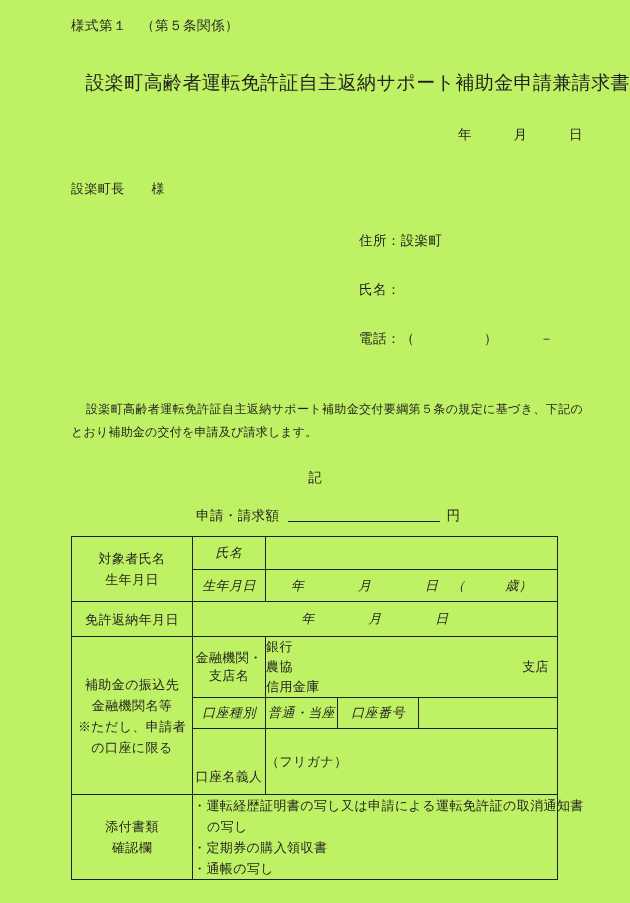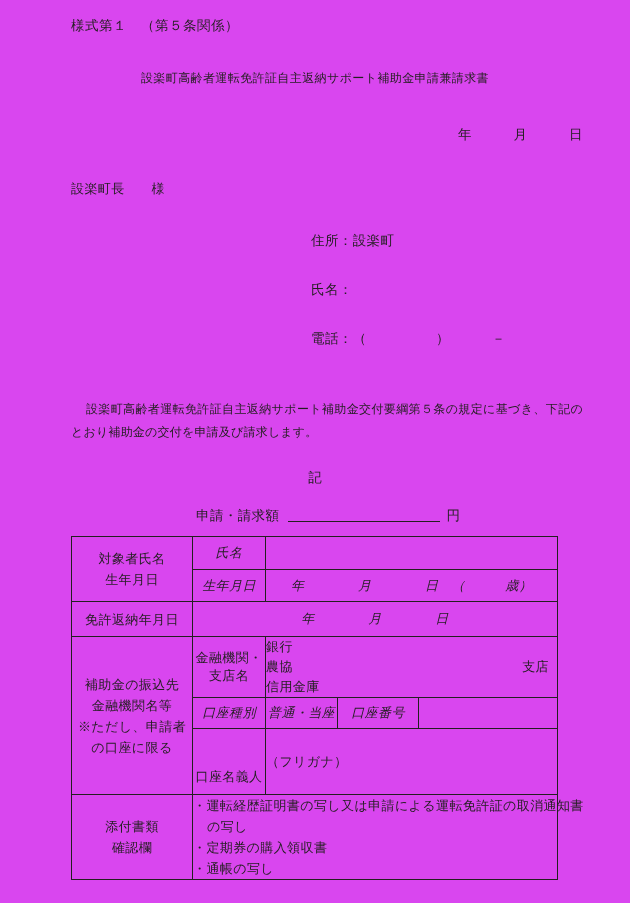--- a/index.html
+++ b/index.html
@@ -8,41 +8,41 @@
     background: #ffffff;
   }
   body {
     font-family: "DejaVu Serif", "Liberation Serif", serif;
     color: #231f20;
   }
   #page {
     position: relative;
     width: 630px;
     height: 903px;
-    background: #d946ef;
+    background: #bef264;
     overflow: hidden;
   }
 
   .abs { position: absolute; }
 
   
   .form-no {
     left: 71px;
     top: 17px;
     font-size: 13.5px;
     letter-spacing: 0.5px;
     white-space: pre;
   }
 
   .doc-title {
     left: 0;
     top: 70px;
     width: 630px;
-    text-align: center;
-    font-size: 12px;
+    text-align: right;
+    font-size: 19px;
     letter-spacing: 0.4px;
   }
 
   .date-line {
     left: 0;
     top: 126px;
     width: 583px;
     text-align: right;
     font-size: 13.5px;
     white-space: pre;
@@ -59,20 +59,21 @@
 
   .applicant-block {
     left: 311px;
     top: 232px;
     font-size: 13.5px;
     letter-spacing: 0.4px;
   }
   .applicant-row {
     height: 49px;
     white-space: pre;
+    margin-left: 48px;
   }
 
   .body-para {
     left: 71px;
     top: 398px;
     width: 512px;
     font-size: 12px;
     line-height: 23px;
     text-align: justify;
     text-indent: 15px;

